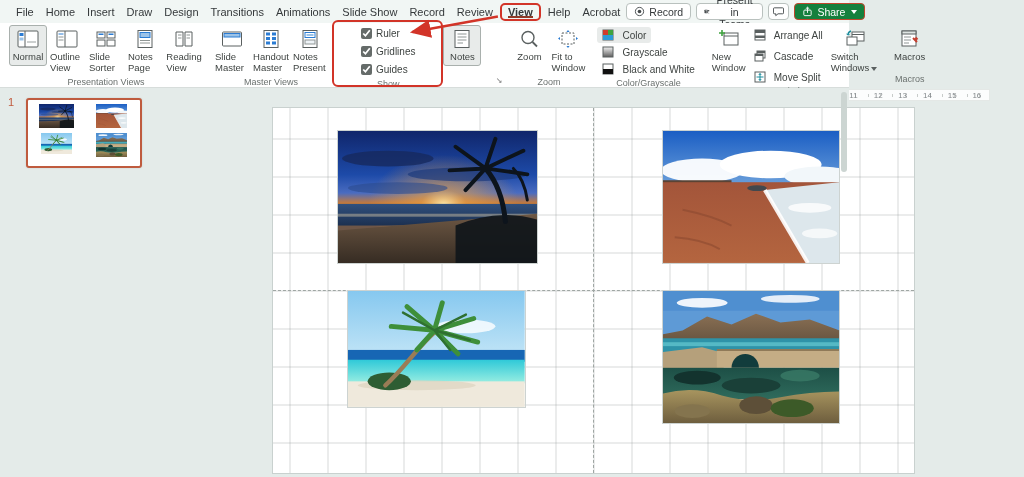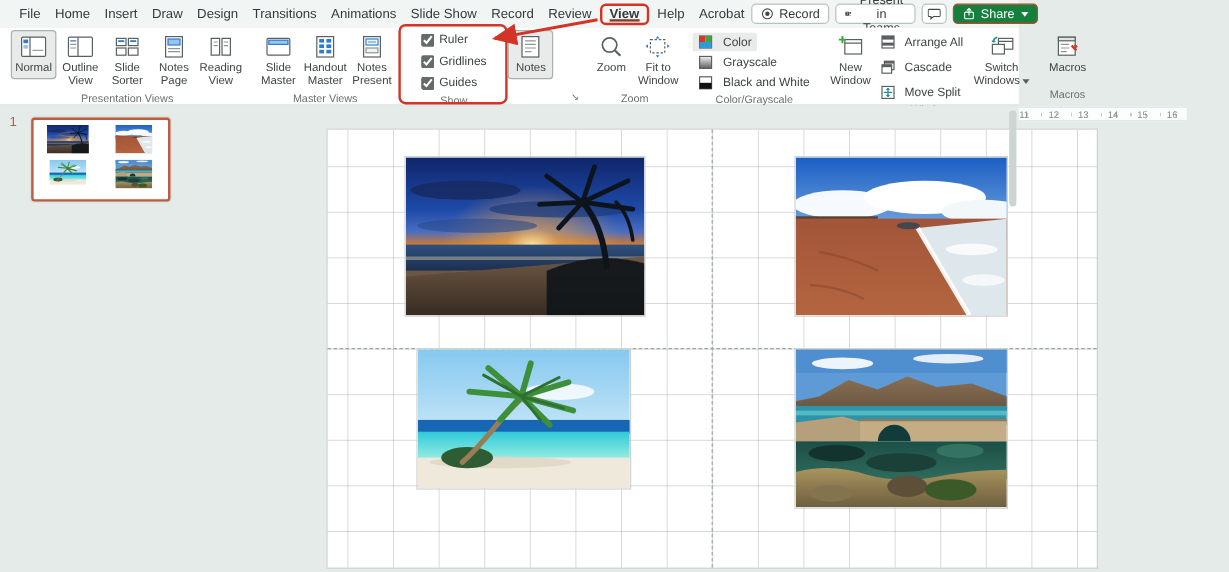--- a/index.html
+++ b/index.html
@@ -20,27 +20,27 @@
   .share-btn{background:#15803d;border-color:#c0452c;color:#fff}
   .caret-dn{width:0;height:0;border-left:3px solid transparent;border-right:3px solid transparent;border-top:4px solid currentColor;display:inline-block;margin-left:2px}
   
   .ribbon{position:absolute;left:0;top:23px;right:0;height:65px;background:#fff;
           border-bottom:1px solid #d7dddb;display:flex;align-items:stretch;padding-left:6px;box-sizing:border-box}
   .grp{display:flex;flex-direction:column;align-items:center;padding:2px 3px 1px;position:relative}
   .grp-body{display:flex;align-items:flex-start;gap:1px;flex:1}
   .grp-label{font-size:9px;color:#6a706e;padding:1px 0 2px;white-space:nowrap}
   .vsep{width:1px;background:#e2e6e4;margin:3px 2px}
   .rbtn{display:flex;flex-direction:column;align-items:center;gap:3px;width:34px;padding:3px 1px 2px;
-        font-size:9.5px;line-height:1.12;text-align:center;color:#3f4442;border:1px solid transparent;border-radius:3px}
+        font-size:9.5px;line-height:1.12;text-align:left;color:#3f4442;border:1px solid transparent;border-radius:3px}
   .rbtn svg{width:22px;height:20px;flex:none}
   .sel{background:#e8ebea;border-color:#a9b0ad}
   .srow{display:flex;align-items:center;gap:8px;font-size:10px;color:#3f4442;padding:1px 4px;border:1px solid transparent;border-radius:3px;white-space:nowrap}
   .srow svg{width:12px;height:12px;flex:none}
   .srow-col{display:flex;flex-direction:column;justify-content:space-between;height:58px;padding-top:2px}
-  .crow{display:flex;align-items:center;gap:4px;font-size:10px;color:#3f4442;margin:3px 8px;white-space:nowrap}
+  .crow{display:flex;align-items:center;gap:4px;font-size:10px;color:#3f4442;margin:3px 18px;white-space:nowrap}
   .crow input{width:11px;height:11px;margin:0;accent-color:#656b69}
   .grp-show-wrap{position:relative}
   .ann-show{position:absolute;inset:-3px -3px 0 -4px;border:2.5px solid #d23428;border-radius:6px;pointer-events:none}
   .launcher{position:absolute;right:1px;bottom:2px;font-size:8px;color:#777;line-height:1}
   
   .sidepanel{position:absolute;left:0;top:88px;width:150px;bottom:0;background:#e4ebe9}
   .slide-num{position:absolute;left:8px;top:8px;font-size:11px;color:#c05a3c}
   .thumb{position:absolute;left:26px;top:10px;width:112px;height:66px;background:#fff;
          border:2px solid #bf5b3e;border-radius:3px;box-shadow:0 0 2px rgba(0,0,0,.12)}
   .thumb .pf{border:none}

